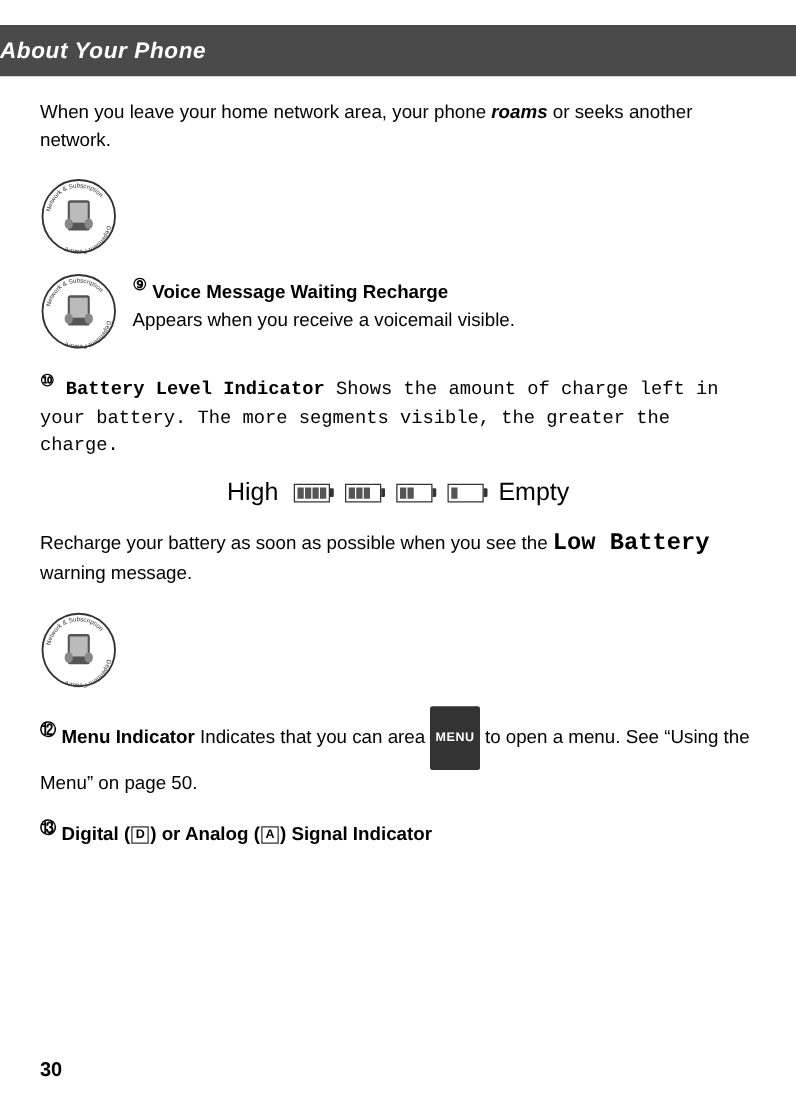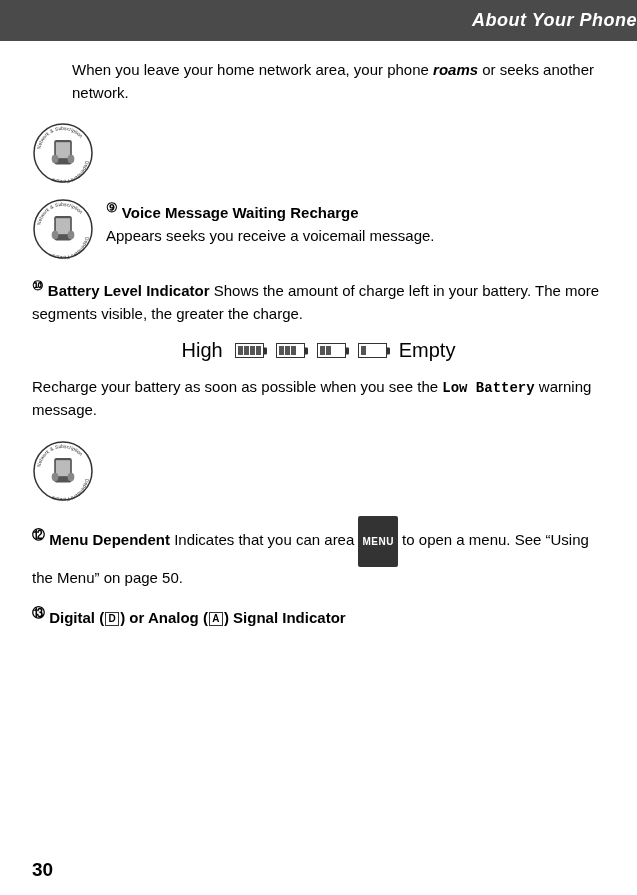--- a/index.html
+++ b/index.html
@@ -9,42 +9,42 @@
       min-height: 895px;
       background: #ffffff;
       font-family: Arial, sans-serif;
       font-size: 15px;
       color: #000000;
       position: relative;
     }
 
     .page-header {
       background: #4a4a4a;
-      text-align: right;
+      text-align: left;
       padding: 10px 0;
       margin-bottom: 18px;
+      margin-top: 20px;
     }
 
     .page-header h1 {
       color: #ffffff;
       font-style: italic;
       font-weight: bold;
       font-size: 18px;
       letter-spacing: 0.5px;
     }
 
     .content {
       padding: 0 32px 24px 32px;
     }
 
     .intro-text {
       font-size: 15px;
       line-height: 1.5;
       margin-bottom: 18px;
-      margin-left: 40px;
     }
 
     .intro-text em {
       font-style: italic;
       font-weight: bold;
     }
 
     
     .icon-row {
       display: flex;
@@ -77,20 +77,21 @@
 
     
     .battery-section {
       margin: 16px 0 10px 0;
     }
 
     .battery-title {
       font-size: 15px;
       line-height: 1.5;
       margin-bottom: 10px;
+      font-family: Liberation Mono, monospace;
     }
 
     .battery-bar-row {
       display: flex;
       align-items: center;
       justify-content: center;
       gap: 12px;
       margin: 14px 0 14px 0;
     }
 
@@ -135,21 +136,21 @@
 
     .recharge-text {
       font-size: 15px;
       line-height: 1.5;
       margin-bottom: 18px;
     }
 
     .low-battery-code {
       font-family: 'Courier New', monospace;
       font-weight: bold;
-      font-size: 14px;
+      font-size: 19px;
     }
 
     
     .menu-badge {
       display: inline-block;
       background: #333;
       color: #fff;
       font-size: 10px;
       font-weight: bold;
       padding: 18px 4px;
@@ -173,23 +174,23 @@
     }
 
     .section-item {
       margin-bottom: 14px;
       font-size: 15px;
       line-height: 1.5;
     }
 
     .page-number {
       position: absolute;
-      bottom: 14px;
+      bottom: 29px;
       left: 32px;
-      font-size: 19px;
+      font-size: 16px;
       font-weight: bold;
     }
 
     .superscript-circle {
       display: inline-block;
       font-size: 13px;
       font-weight: bold;
       vertical-align: super;
       font-style: normal;
     }
@@ -251,21 +252,21 @@
           <rect x="14" y="10" width="34" height="38" fill="#fff" opacity="0.6"></rect>
           <ellipse cx="12" cy="50" rx="8" ry="10" fill="#888"></ellipse>
           <ellipse cx="50" cy="50" rx="8" ry="10" fill="#888"></ellipse>
         </g>
       </svg>
     </div>
     <div class="icon-text">
       <span class="superscript-circle">⑨</span>
       <span class="indicator-bold">Voice Message Waiting Recharge</span>
       <br>
-      <span>Appears seeks you receive a voicemail message.</span>
+      <span>Appears when you receive a voicemail visible.</span>
     </div>
   </div>
 
   <div class="battery-section">
     <p class="battery-title">
       <span class="superscript-circle">⑩</span>
       <span class="indicator-bold">Battery Level Indicator</span>
       <span>  <span>Shows the amount of charge left in your battery. The more segments visible, the greater the charge.</span></span>
     </p>
 
@@ -325,21 +326,21 @@
           <rect x="14" y="10" width="34" height="38" fill="#fff" opacity="0.6"></rect>
           <ellipse cx="12" cy="50" rx="8" ry="10" fill="#888"></ellipse>
           <ellipse cx="50" cy="50" rx="8" ry="10" fill="#888"></ellipse>
         </g>
       </svg>
     </div>
   </div>
 
   <div class="section-item">
     <span class="superscript-circle">⑫</span>
-    <span class="indicator-bold">Menu Dependent</span>
+    <span class="indicator-bold">Menu Indicator</span>
     <span>Indicates that you can area </span>
     <span class="menu-badge">MENU</span>
     <span> to open a menu. See “Using the Menu” on page 50.</span>
   </div>
 
   <div class="section-item">
     <span class="superscript-circle">⑬</span>
     <span class="indicator-bold">
       <span>Digital (</span><span class="signal-indicator">D</span><span>) or Analog (</span><span class="signal-indicator">A</span><span>) Signal Indicator</span>
     </span>

